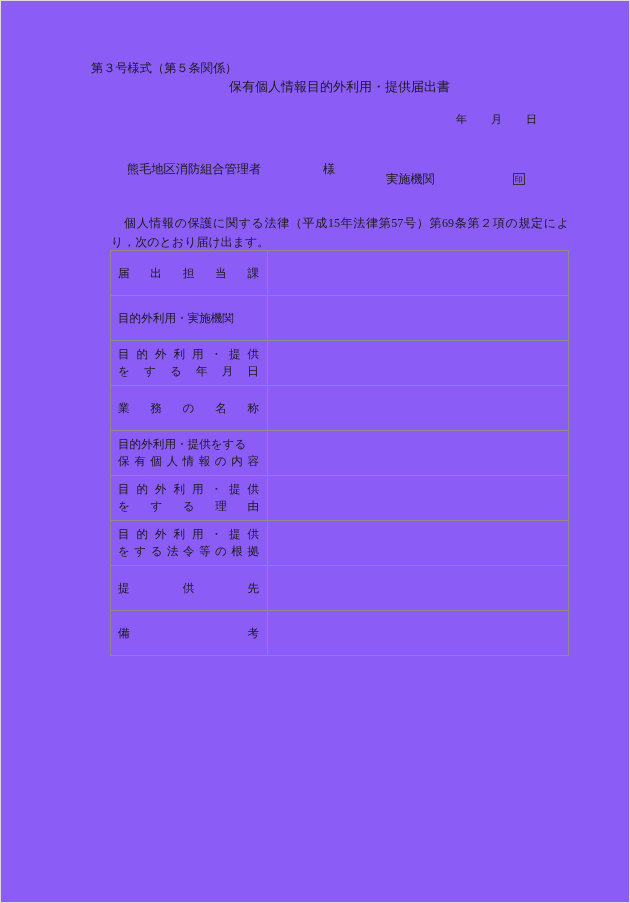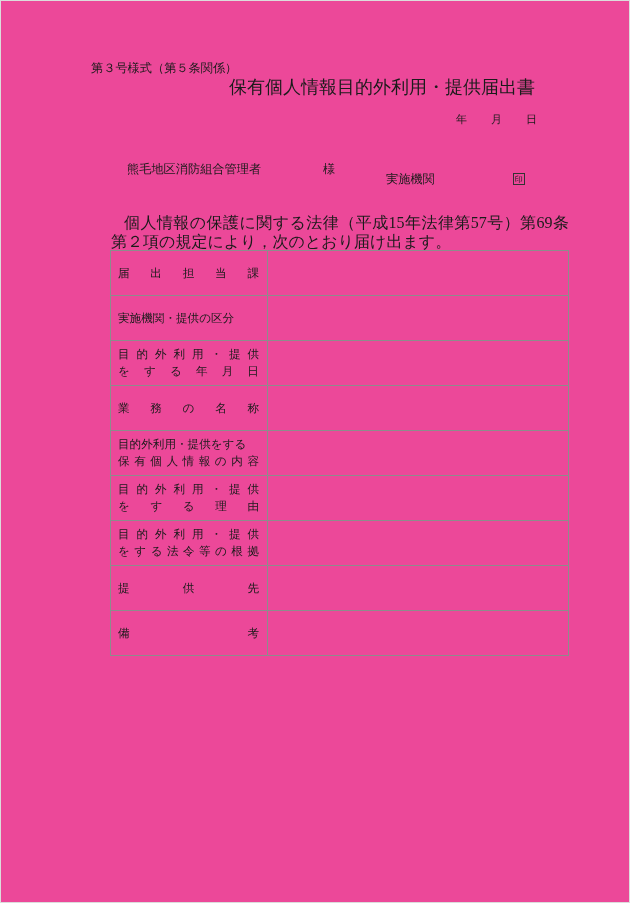--- a/index.html
+++ b/index.html
@@ -12,21 +12,21 @@
     background: #f2f2f2;
     font-family: "Liberation Serif", "DejaVu Serif", serif;
     overflow: hidden;
   }
   .page {
     position: absolute;
     left: 0;
     top: 0;
     width: 630px;
     height: 903px;
-    background: #ec4899;
+    background: #8b5cf6;
     box-sizing: border-box;
     border: 1px solid #dcdcdc;
   }
   .doc-body {
     position: absolute;
     left: 0;
     top: 0;
     width: 630px;
     height: 903px;
   }
@@ -38,21 +38,21 @@
     top: 59px;
     font-size: 12.2px;
     line-height: 17px;
     color: #1b1b1b;
     white-space: nowrap;
   }
   .doc-title {
     position: absolute;
     left: 228px;
     top: 77px;
-    font-size: 18px;
+    font-size: 13px;
     line-height: 18px;
     color: #1b1b1b;
     white-space: nowrap;
   }
 
   
   .date-line {
     position: absolute;
     left: 455px;
     top: 110px;
@@ -97,21 +97,21 @@
     vertical-align: 1px;
     color: #1b1b1b;
   }
 
   
   .intro {
     position: absolute;
     left: 110px;
     top: 213px;
     width: 458px;
-    font-size: 16px;
+    font-size: 12px;
     line-height: 18.5px;
     color: #1b1b1b;
     text-indent: 13px;
     text-align: justify;
   }
 
   
   .form-table {
     position: absolute;
     left: 109px;
@@ -185,21 +185,21 @@
                 <span>出</span>
                 <span>担</span>
                 <span>当</span>
                 <span>課</span>
               </span>
             </td>
             <td class="value"></td>
           </tr>
           <tr class="h-single">
             <td class="label">
-              <span class="label-line tight">実施機関・提供の区分</span>
+              <span class="label-line tight">目的外利用・実施機関</span>
             </td>
             <td class="value"></td>
           </tr>
           <tr class="h-double">
             <td class="label">
               <span class="label-line spread">
                 <span>目</span>
                 <span>的</span>
                 <span>外</span>
                 <span>利</span>

